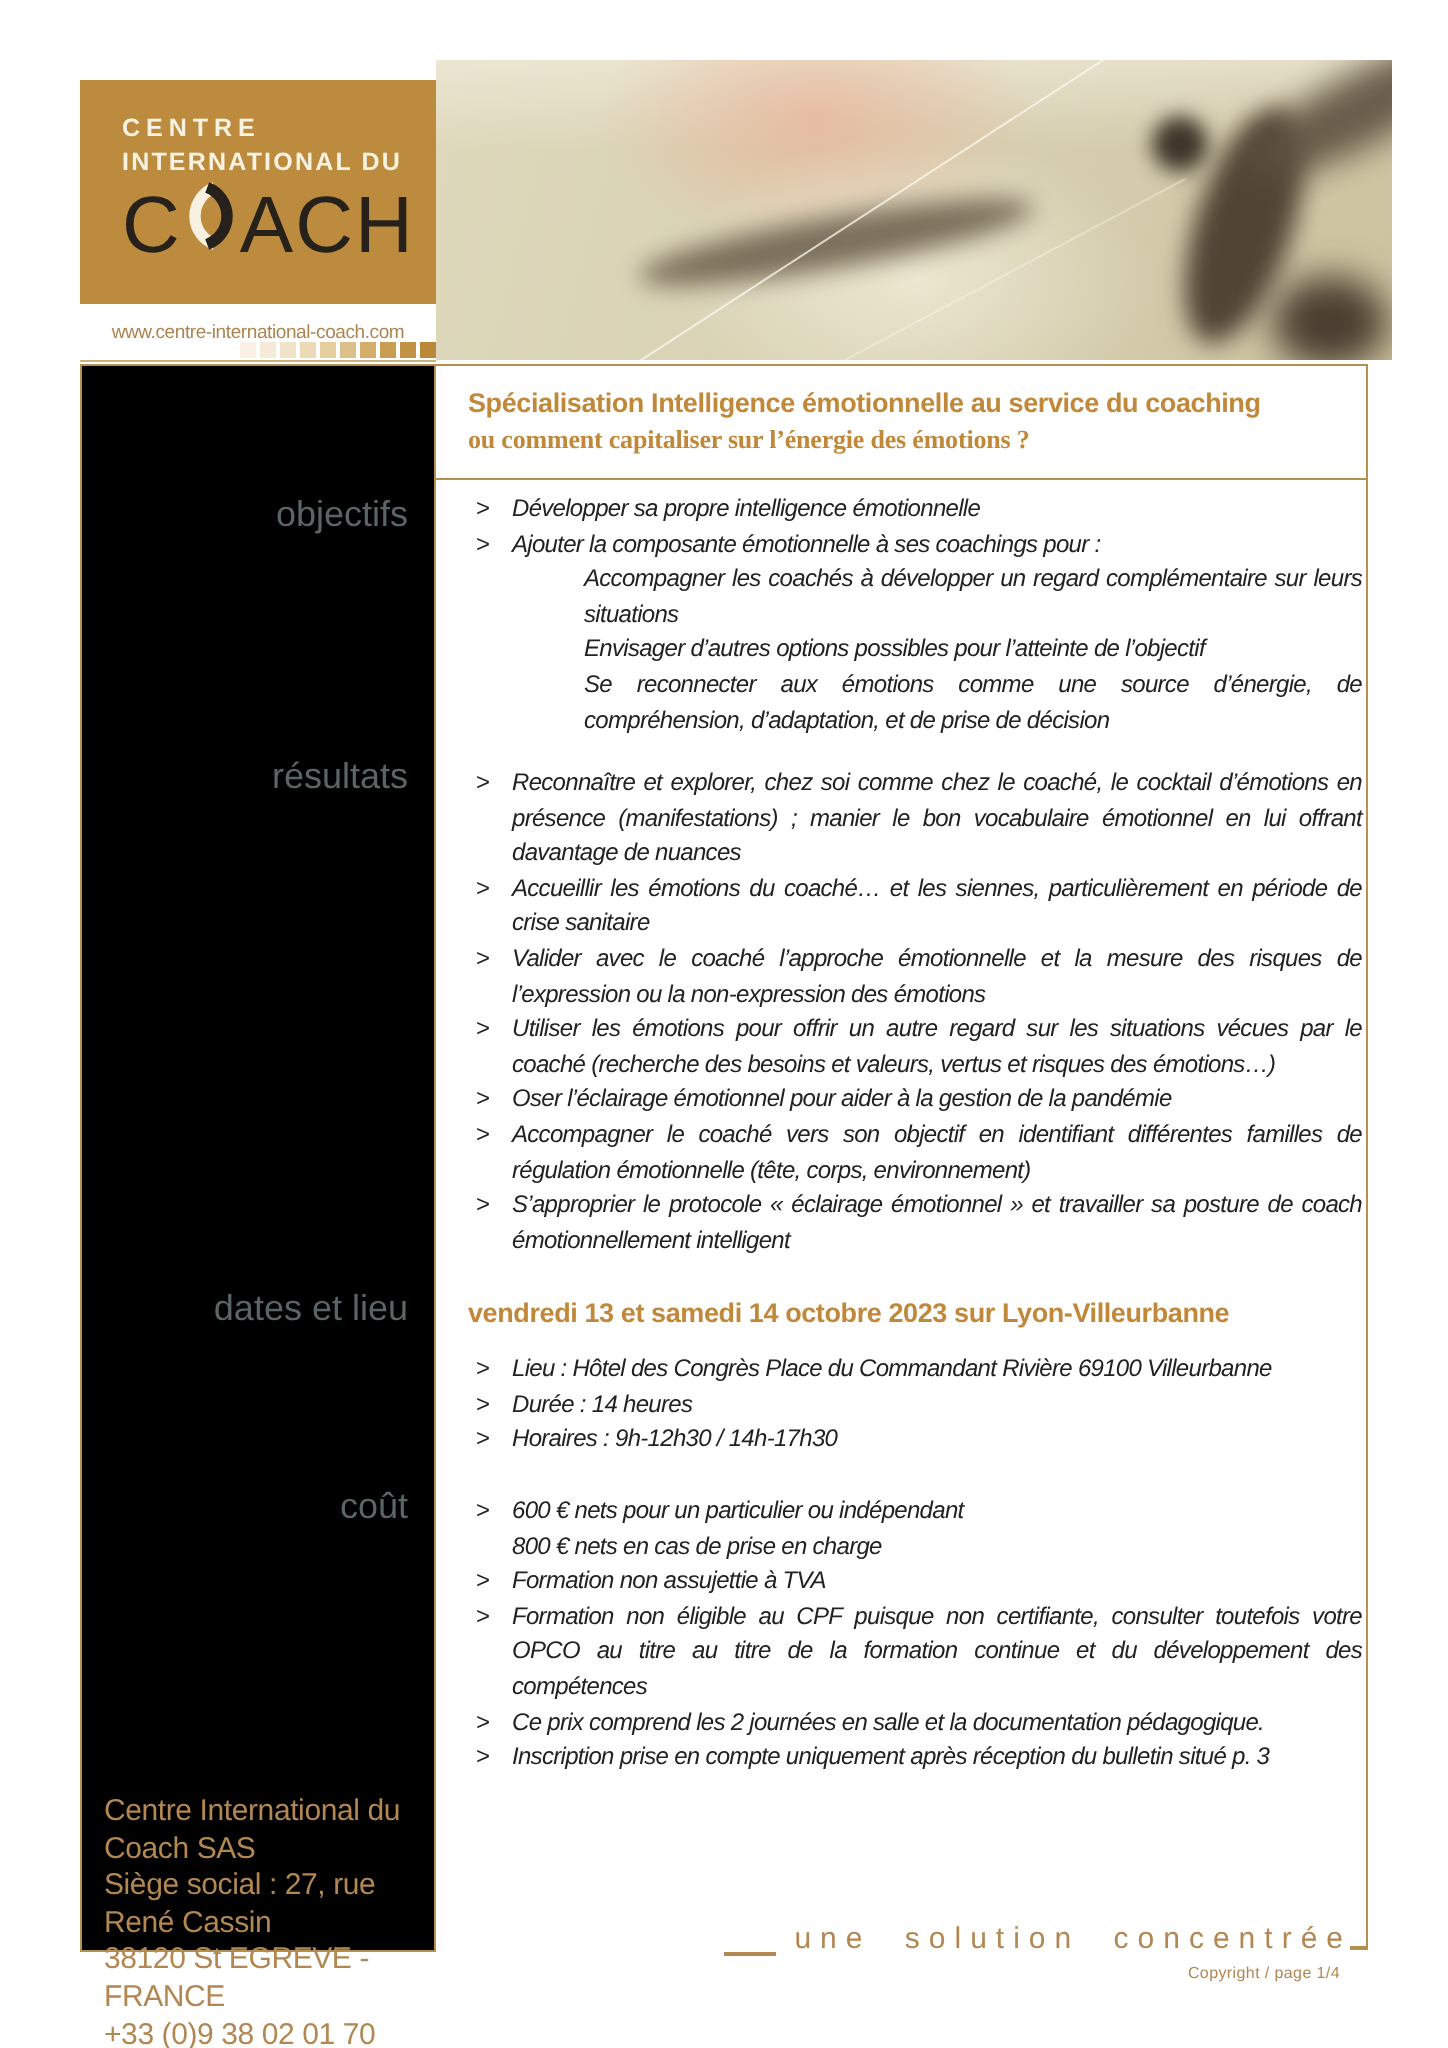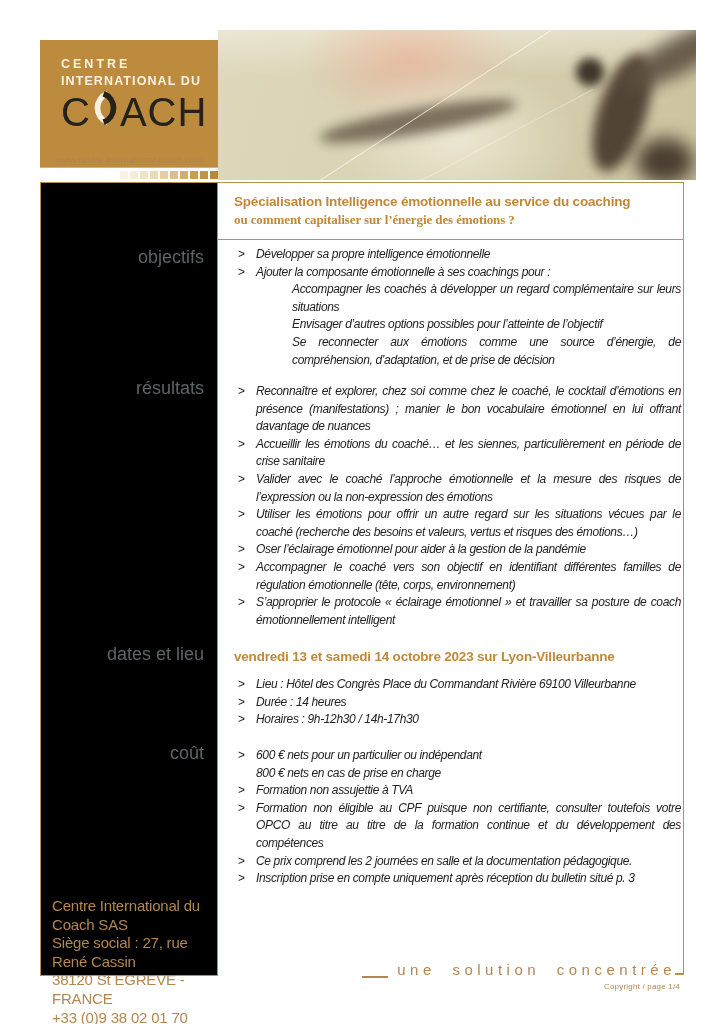--- a/index.html
+++ b/index.html
@@ -9,27 +9,27 @@
     --body:#222222;
     --label:#5b6567;
     --logo:#bd8b3e;
   }
   *{margin:0;padding:0;box-sizing:border-box;}
   html,body{background:#ffffff;}
   body{font-family:"Liberation Sans",sans-serif;}
   .page{position:relative;width:724px;height:1024px;background:#ffffff;overflow:hidden;}
 
   
-  .logo-box{position:absolute;left:40px;top:40px;width:178px;height:128px;background:var(--logo);padding:17px 0 0 21px;}
+  .logo-box{position:absolute;left:40px;top:40px;width:178px;height:112px;background:var(--logo);padding:17px 0 0 21px;}
   .logo-line1{color:#f8f2e2;font-size:12.5px;letter-spacing:3px;font-weight:bold;}
   .logo-line2{color:#f8f2e2;font-size:12.5px;letter-spacing:1.1px;font-weight:bold;margin-top:3px;}
   .logo-coach{display:flex;align-items:center;margin-top:1px;color:#26211b;font-size:40px;line-height:44px;font-weight:400;letter-spacing:1px;}
   .logo-o{margin:0 1px;display:inline-block;}
 
-  .website-strip{position:absolute;left:40px;top:152px;width:178px;height:16px;border-bottom:1px solid #c9b180;
+  .website-strip{position:absolute;left:40px;top:152px;width:178px;height:29px;border-bottom:1px solid #c9b180;
     display:flex;align-items:center;justify-content:center;color:#ad8450;font-size:9.5px;letter-spacing:-0.2px;}
   .squares{position:absolute;left:40px;top:171px;width:178px;display:flex;justify-content:flex-end;gap:2px;}
   .square{width:8px;height:8px;display:inline-block;}
 
   
   .photo{position:absolute;left:218px;top:30px;width:478px;height:150px;overflow:hidden;
     background:linear-gradient(105deg,#ded8bc 0%,#d9d2b4 40%,#d3cbab 70%,#ccc29e 100%);}
   .photo .haze{position:absolute;left:0;top:0;right:0;height:45px;background:linear-gradient(rgba(246,242,228,.55),rgba(246,242,228,0));}
   .photo .flare-pink{position:absolute;left:80px;top:-35px;width:220px;height:130px;border-radius:50%;
     background:radial-gradient(closest-side,rgba(236,166,140,.55),rgba(236,166,140,0));}
@@ -70,21 +70,21 @@
   .blist{margin-left:20px;margin-right:2px;font-size:12px;line-height:17.6px;color:var(--body);letter-spacing:-0.35px;}
   .row{display:flex;align-items:flex-start;}
   .marker{flex:0 0 18px;width:18px;}
   .row.sub .marker{flex:0 0 54px;width:54px;}
   .text{flex:1;text-align:justify;font-style:italic;}
 
   
   .slogan{position:absolute;top:961px;right:48px;color:var(--brown);font-size:15px;letter-spacing:4.5px;word-spacing:8px;white-space:nowrap;display:flex;align-items:flex-end;}
   .slogan-dash{display:inline-block;width:26px;height:2px;background:var(--brown);margin-right:9px;}
   .border-hook{position:absolute;left:675px;top:973px;width:9px;height:2px;background:var(--line);}
-  .copyright{position:absolute;top:982px;right:44px;font-size:8px;color:var(--brown);letter-spacing:0.2px;}
+  .copyright{position:absolute;top:982px;right:54px;font-size:8px;color:var(--brown);letter-spacing:0.2px;}
 </style>
 </head>
 <body>
 
 <div class="page">
 
   <div class="logo-box">
     <div class="logo-line1">CENTRE</div>
     <div class="logo-line2">INTERNATIONAL DU</div>
     <div class="logo-coach">

